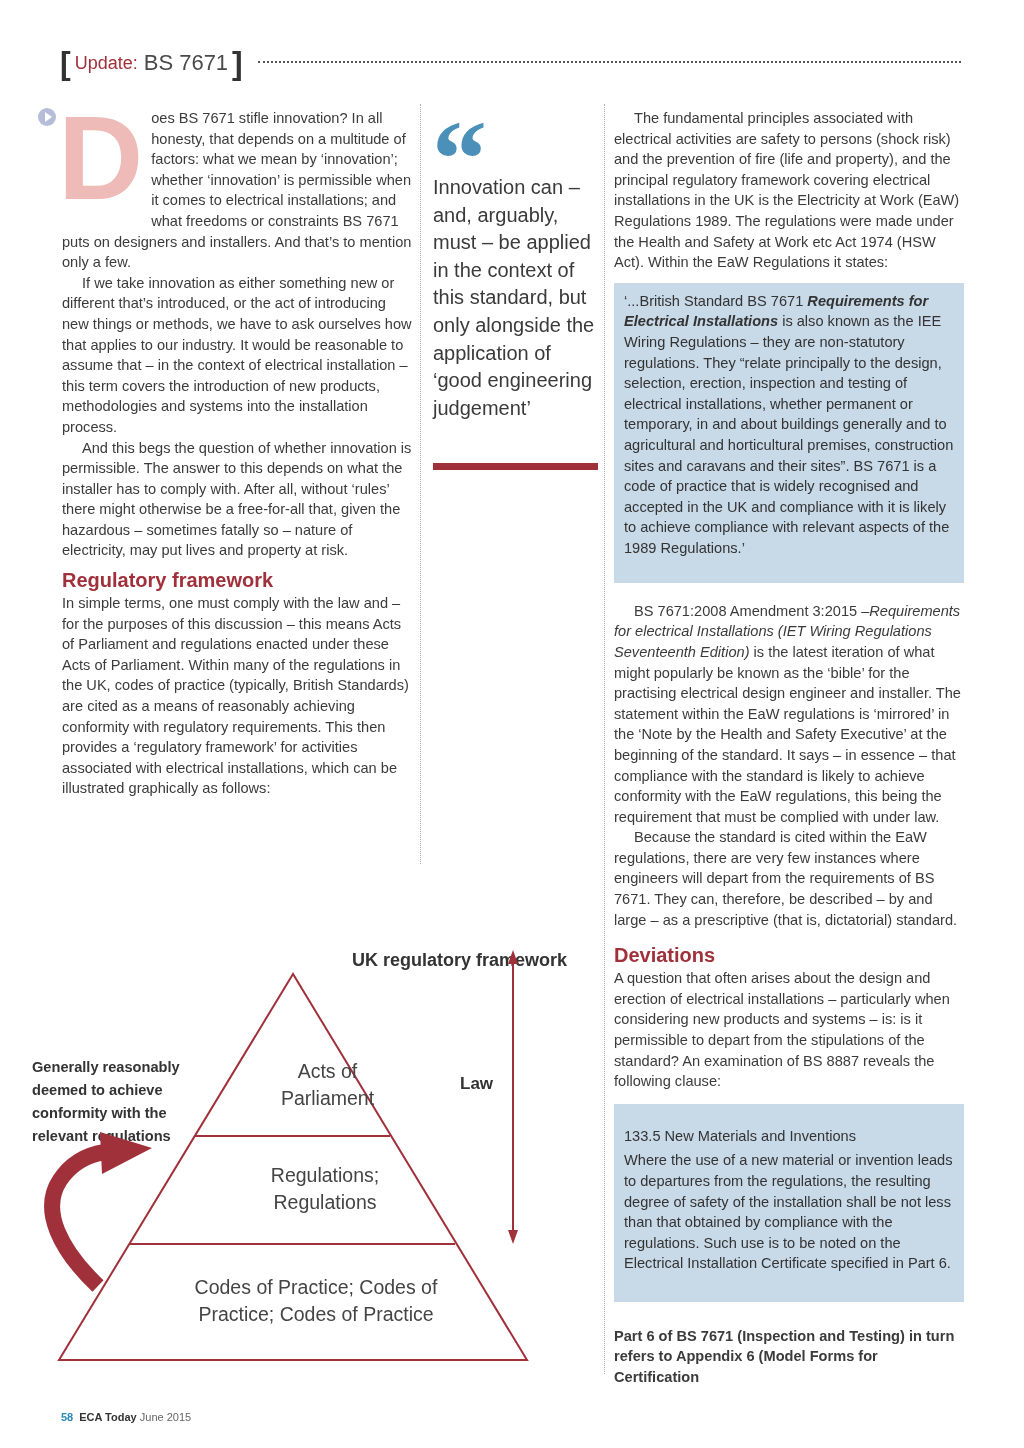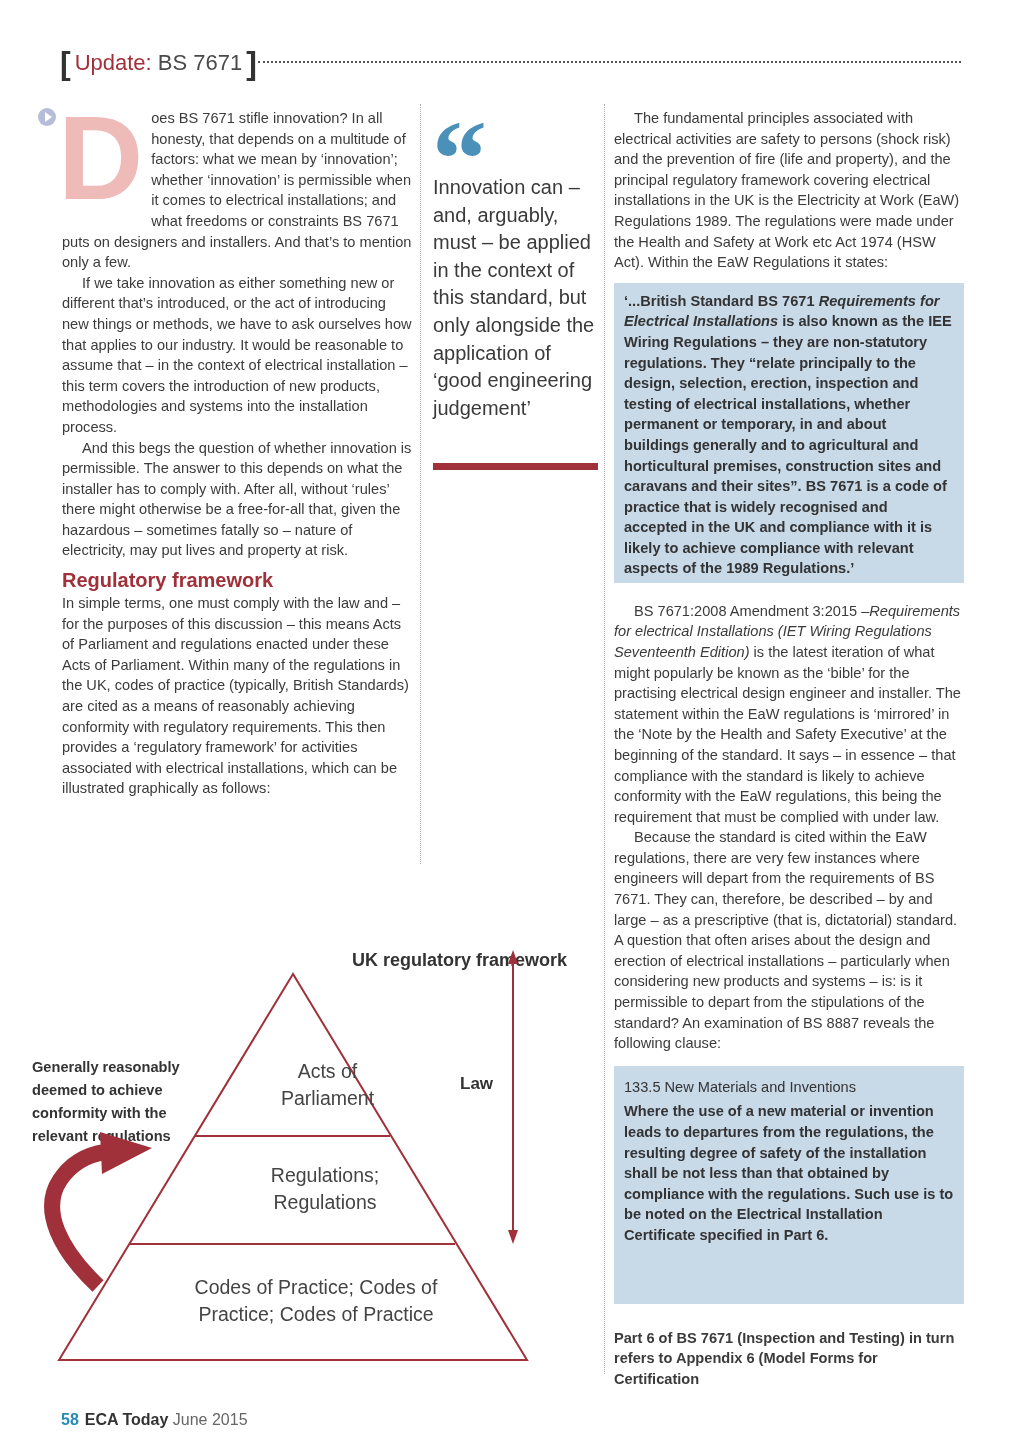--- a/index.html
+++ b/index.html
@@ -6,21 +6,21 @@
   body {
     width: 1024px; height: 1448px; position: relative; overflow: hidden;
     background: #ffffff; color: #3a3a3a;
     font-family: "Liberation Sans", sans-serif;
   }
   .abs { position: absolute; }
 
   
   .header { left: 60px; top: 46px; height: 34px; display: flex; align-items: center; }
   .bracket { font-size: 32px; font-weight: bold; color: #333; line-height: 1; }
-  .hdr-label { font-size: 22px; color: #a0303a; margin-left: 4px; }
+  .hdr-label { font-size: 18px; color: #a0303a; margin-left: 4px; }
   .hdr-topic { font-size: 22px; color: #4a4a4a; margin-left: 6px; margin-right: 4px; text-align: right; }
   .hdr-dots { left: 258px; top: 61px; width: 703px; border-top: 2px dotted #555; height: 0; }
 
   
   .vrule { border-left: 1px dotted #aaa; width: 0; }
 
   
   .col { font-size: 14.6px; line-height: 20.6px; color: #3b3b3b; }
   .col p { margin: 0; }
   .indent { text-indent: 20px; }
@@ -37,31 +37,31 @@
   }
   .subhead { font-size: 20px; font-weight: bold; color: #a0303a; line-height: 26px; margin: 0; }
 
   
   .quote-mark { left: 432px; top: 104px; font-size: 110px; line-height: 110px; color: #4a90b8; font-family: "Liberation Serif", serif; font-weight: bold; height: 70px; overflow: visible; }
   .pull-quote { left: 433px; top: 174px; width: 166px; font-size: 20px; line-height: 27.6px; color: #3a3a3a; }
   .quote-bar { left: 433px; top: 463px; width: 165px; height: 7px; background: #a0303a; }
 
   
   .bluebox { background: #c8d9e8; color: #333; font-size: 14.6px; line-height: 20.6px; padding: 8px 10px 8px 10px; box-sizing: border-box; }
-  .bluebox .b { font-weight: bold; }
+  .bluebox .b { font-weight: normal; }
   .bluebox i { font-weight: bold; }
 
   
   .diagram-title { left: 352px; top: 950px; font-size: 18px; font-weight: bold; color: #333; }
   .side-note { left: 32px; top: 1056px; width: 180px; font-size: 14.6px; line-height: 23px; font-weight: bold; color: #333; }
   .law { left: 460px; top: 1074px; font-size: 17px; font-weight: bold; color: #333; }
   .tier-label { font-size: 19.5px; line-height: 27px; color: #444; text-align: center; }
 
   
-  .footer { left: 61px; top: 1411px; font-size: 16px; }
+  .footer { left: 61px; top: 1411px; font-size: 11px; }
   .pgnum { color: #2a8ab5; font-weight: bold; margin-right: 6px; }
   .pub { color: #333; font-weight: bold; }
   .date { color: #666; }
 </style>
 </head>
 <body>
 
 <div class="abs header">
   <span class="bracket">[</span>
   <span class="hdr-label">Update:</span>
@@ -90,22 +90,23 @@
 
 <div class="abs col" style="left:614px; top:108px; width:350px;">
   <p class="indent">The fundamental principles associated with electrical activities are safety to persons (shock risk) and the prevention of fire (life and property), and the principal regulatory framework covering electrical installations in the UK is the Electricity at Work (EaW) Regulations 1989. The regulations were made under the Health and Safety at Work etc Act 1974 (HSW Act). Within the EaW Regulations it states:</p>
   <div class="bluebox" style="margin-top:10px; height:300px; padding-top:8px;">
     <span class="b">‘...British Standard BS 7671 </span><i>Requirements for Electrical Installations</i><span class="b"> is also known as the IEE Wiring Regulations – they are non-statutory regulations. They “relate principally to the design, selection, erection, inspection and testing of electrical installations, whether permanent or temporary, in and about buildings generally and to agricultural and horticultural premises, construction sites and caravans and their sites”. BS 7671 is a code of practice that is widely recognised and accepted in the UK and compliance with it is likely to achieve compliance with relevant aspects of the 1989 Regulations.’</span>
   </div>
   <p class="indent" style="margin-top:18px;">
     <span>BS 7671:2008 Amendment 3:2015 –</span><i>Requirements for electrical Installations (IET Wiring Regulations Seventeenth Edition)</i><span> is the latest iteration of what might popularly be known as the ‘bible’ for the practising electrical design engineer and installer. The statement within the EaW regulations is ‘mirrored’ in the ‘Note by the Health and Safety Executive’ at the beginning of the standard. It says – in essence – that compliance with the standard is likely to achieve conformity with the EaW regulations, this being the requirement that must be complied with under law.</span>
   </p>
   <p class="indent">Because the standard is cited within the EaW regulations, there are very few instances where engineers will depart from the requirements of BS 7671. They can, therefore, be described – by and large – as a prescriptive (that is, dictatorial) standard.</p>
+  <h2 class="subhead" style="margin-top:12px;">Deviations</h2>
   <p>A question that often arises about the design and erection of electrical installations – particularly when considering new products and systems – is: is it permissible to depart from the stipulations of the standard? An examination of  BS 8887 reveals the following clause:</p>
-  <div class="bluebox" style="margin-top:12px; height:238px; padding-top:11px;">
+  <div class="bluebox" style="margin-top:12px; height:198px; padding-top:22px;">
     <div style="margin-bottom:4px;">133.5 New Materials and Inventions</div>
     <div class="b">Where the use of a new material or invention leads to departures from the regulations, the resulting degree of safety of the installation shall be not less than that obtained by compliance with the regulations. Such use is to be noted on the Electrical Installation Certificate specified in Part 6.</div>
   </div>
   <p style="margin-top:24px;font-weight:bold;">Part 6 of BS 7671 (Inspection and Testing) in turn refers to Appendix 6 (Model Forms for Certification</p>
 </div>
 
 <div class="abs diagram-title">UK regulatory framework</div>
 <div class="abs side-note">Generally reasonably deemed to achieve conformity with the relevant regulations</div>
 <div class="abs law">Law</div>
 

